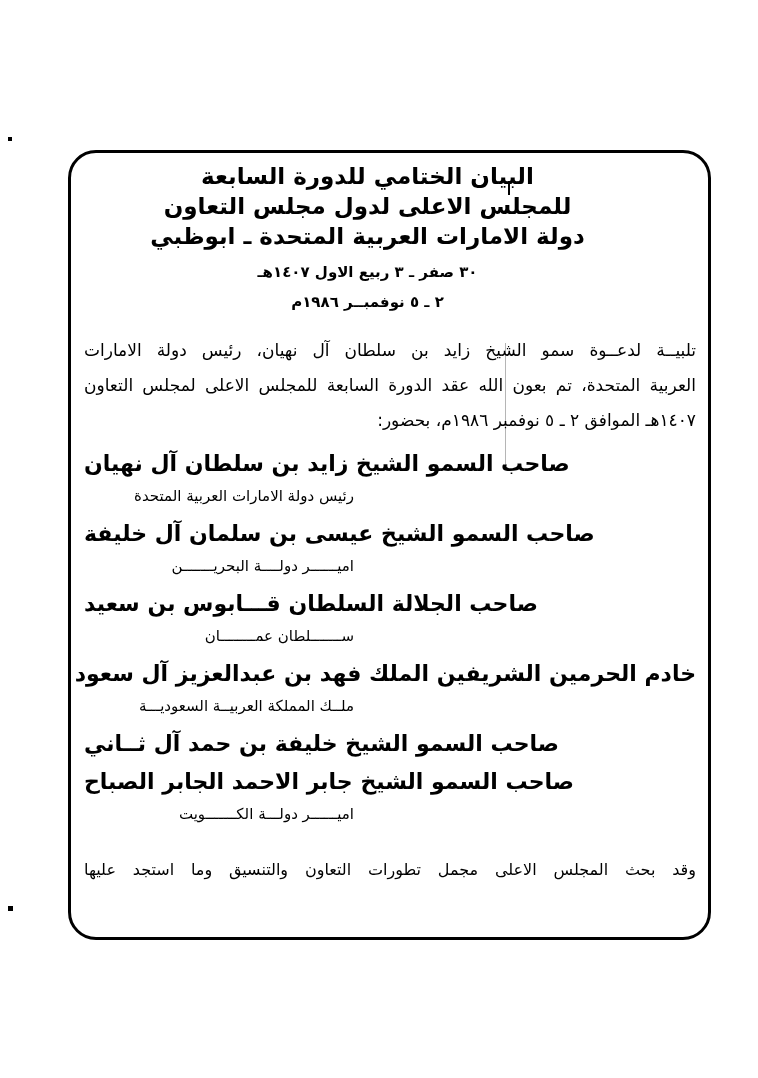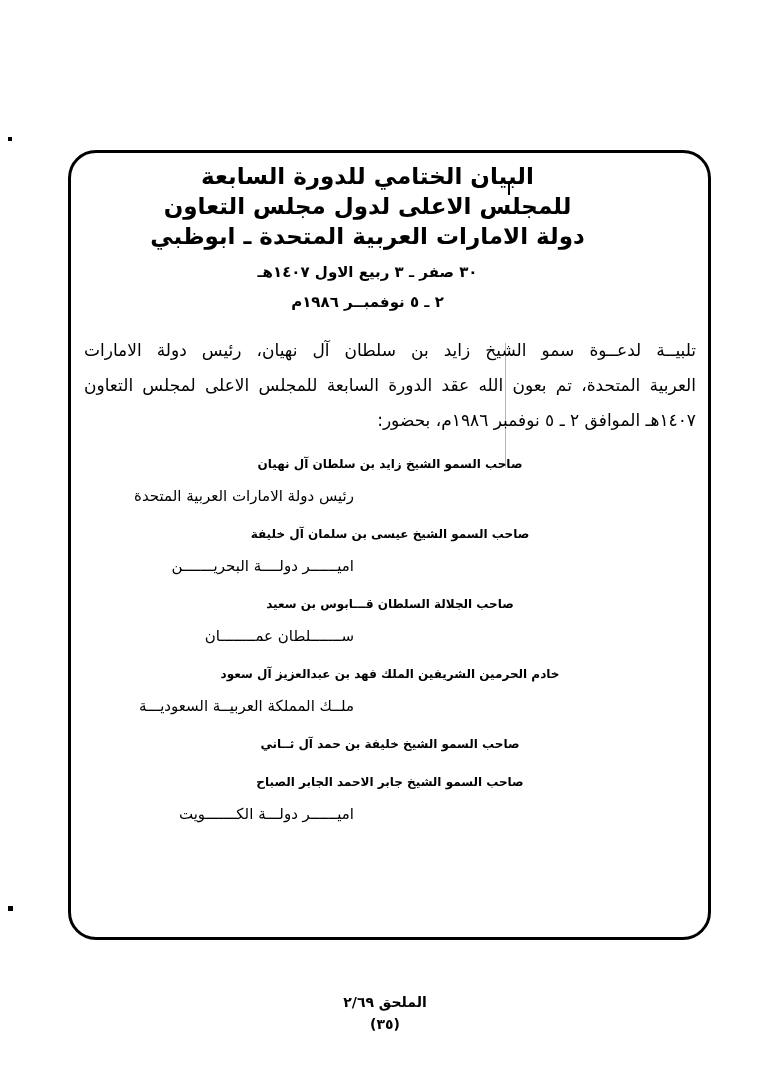--- a/index.html
+++ b/index.html
@@ -44,22 +44,22 @@
     position:absolute; top:180px; right:12px; left:13px;
     direction:rtl;
     font-size:17px; line-height:35px;
   }
   .para-line        { text-align:justify; text-align-last:justify; }
   .para-line.last   { text-align:right; text-align-last:right; }
 
   .attendees { position:absolute; top:300px; right:12px; left:13px; direction:rtl; }
   .attendee  { margin-bottom:16px; }
   .attendee-name {
-    font-size:12px; font-weight:bold; line-height:22px;
-    text-align:center; margin-bottom:10px;
+    font-size:22px; font-weight:bold; line-height:22px;
+    text-align:left; margin-bottom:10px;
     white-space:nowrap;
   }
   .attendee-role {
     font-size:15px; line-height:22px;
     text-align:right; margin-left:auto; margin-right:342px;
     white-space:nowrap;
   }
 
   .closing-line {
     position:absolute; top:705px; right:12px; left:13px;
@@ -121,21 +121,18 @@
       </div>
       <div class="attendee">
         <div class="attendee-name">صاحب السمو الشيخ خليفة بن حمد آل ثــاني</div>
       </div>
       <div class="attendee">
         <div class="attendee-name">صاحب السمو الشيخ جابر الاحمد الجابر الصباح</div>
         <div class="attendee-role">اميــــــر دولـــة الكـــــــويت</div>
       </div>
     </div>
 
+    <div class="closing-line">وقد بحث المجلس الاعلى مجمل تطورات التعاون والتنسيق وما استجد عليها</div>
 
   </div>
 
-  <div class="page-footer">
-    <div class="annex-label">الملحق ٢/٦٩</div>
-    <div class="page-number">(٣٥)</div>
-  </div>
 
 </div>
 
 </body></html>

